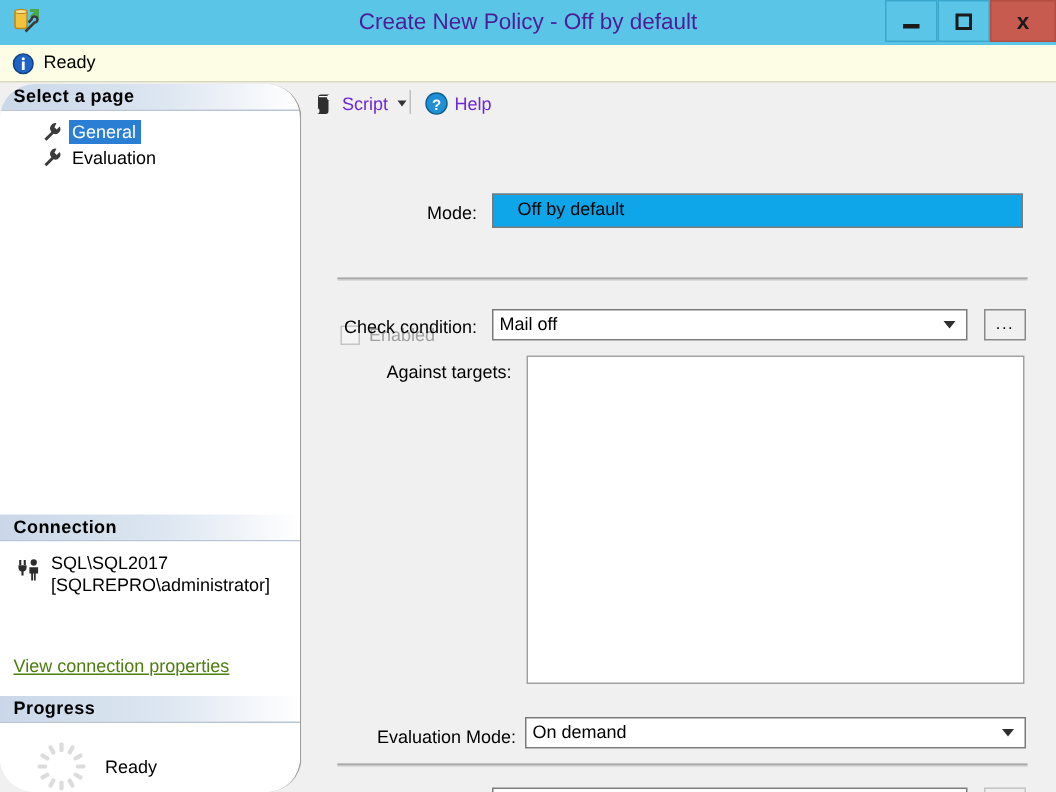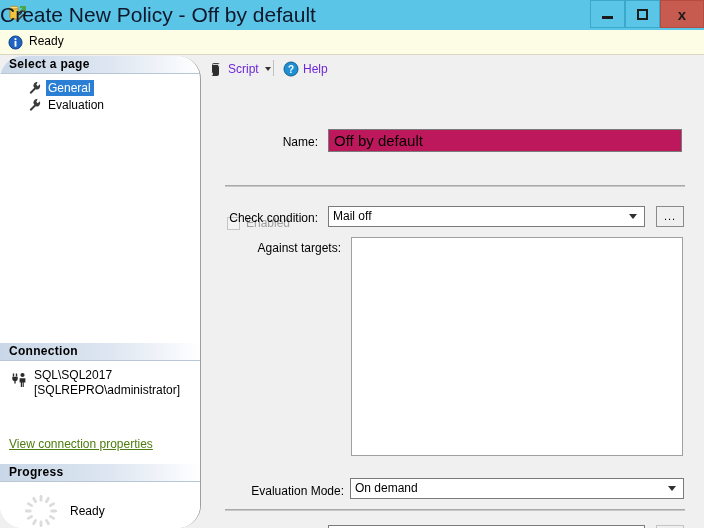--- a/index.html
+++ b/index.html
@@ -34,23 +34,23 @@
   .title-icon {
     position: absolute;
     left: 8px; top: 5px;
     width: 20px; height: 20px;
   }
   .title-text {
     position: absolute;
     left: 0; top: 0;
     width: 704px; height: 30px;
     line-height: 30px;
-    text-align: left;
-    font-size: 21px;
-    color: #0f172a;
+    text-align: center;
+    font-size: 15px;
+    color: #4c1d95;
     font-family: "Liberation Sans", sans-serif;
   }
   .win-btns {
     position: absolute;
     right: 0; top: 0;
     height: 28px;
     display: flex;
   }
   .win-btn {
     width: 35px; height: 28px;
@@ -248,26 +248,26 @@
   .lbl {
     position: absolute;
     font-size: 12px;
     color: #000;
     text-align: right;
   }
   .lbl.dim { color: #a0a0a0; }
 
   .txtbox {
     position: absolute;
-    background: #be185d;
+    background: #0ea5e9;
     border: 1px solid #7a7a7a;
     box-sizing: border-box;
-    font-size: 15px;
-    color: #000;
-    padding: 2px 0 0 5px;
+    font-size: 12px;
+    color: #000;
+    padding: 2px 0 0 16px;
     overflow: hidden;
     white-space: nowrap;
   }
   .combo {
     position: absolute;
     background: #ffffff;
     border: 1px solid #7a7a7a;
     box-sizing: border-box;
     font-size: 12px;
     color: #000;
@@ -439,21 +439,21 @@
         <svg class="tb-icon" viewBox="0 0 16 16">
           <circle cx="8" cy="8" r="7" fill="#1f8fd6" stroke="#12608f" stroke-width="1"></circle>
           <text x="8" y="12" font-size="10" font-weight="bold" text-anchor="middle" fill="#ffffff" font-family="Liberation Sans, sans-serif">?</text>
         </svg>
         <span>Help</span>
       </div>
     </div>
 
     <div class="form">
 
-      <div class="lbl" style="left:0; top:53px; width:117px;">Name:</div>
+      <div class="lbl" style="left:0; top:53px; width:117px;">Mode:</div>
       <div class="txtbox" style="left:127px; top:47px; width:354px; height:23px;">Off by default</div>
 
       <div class="checkbox-row" style="left:26px; top:134px;">
         <div class="cbox"></div>
         <span class="lbl dim" style="position:static;">Enabled</span>
       </div>
 
       <div class="sep-line" style="left:24px; top:103px; width:460px;"></div>
 
       <div class="lbl" style="left:0; top:129px; width:117px;">Check condition:</div>

